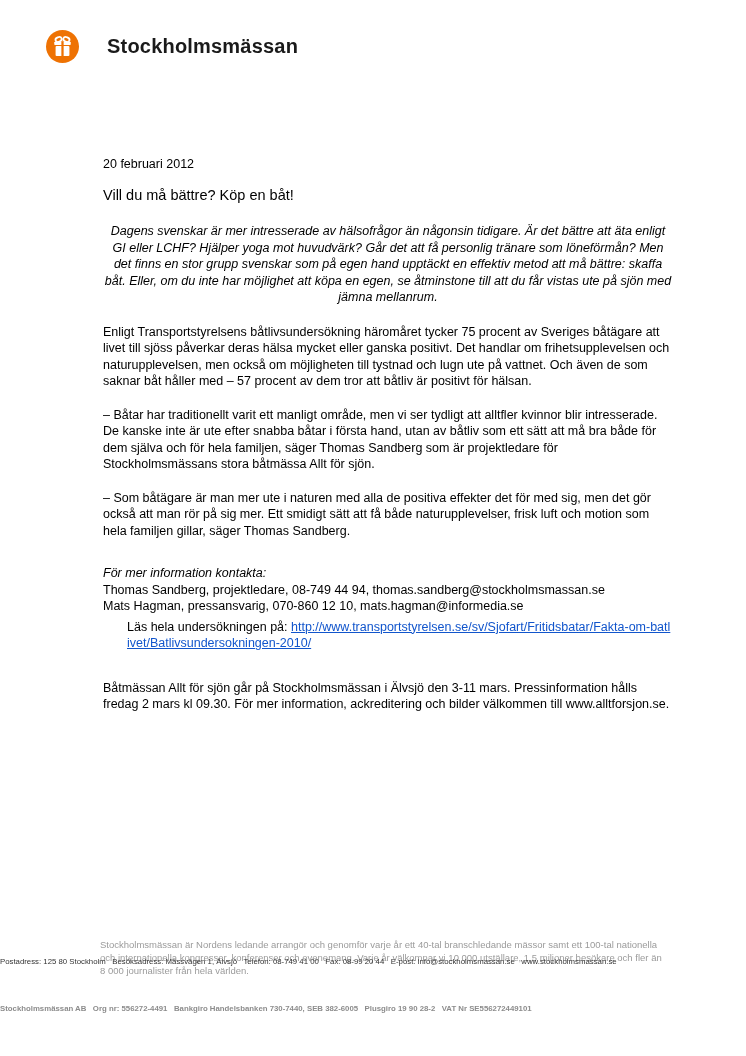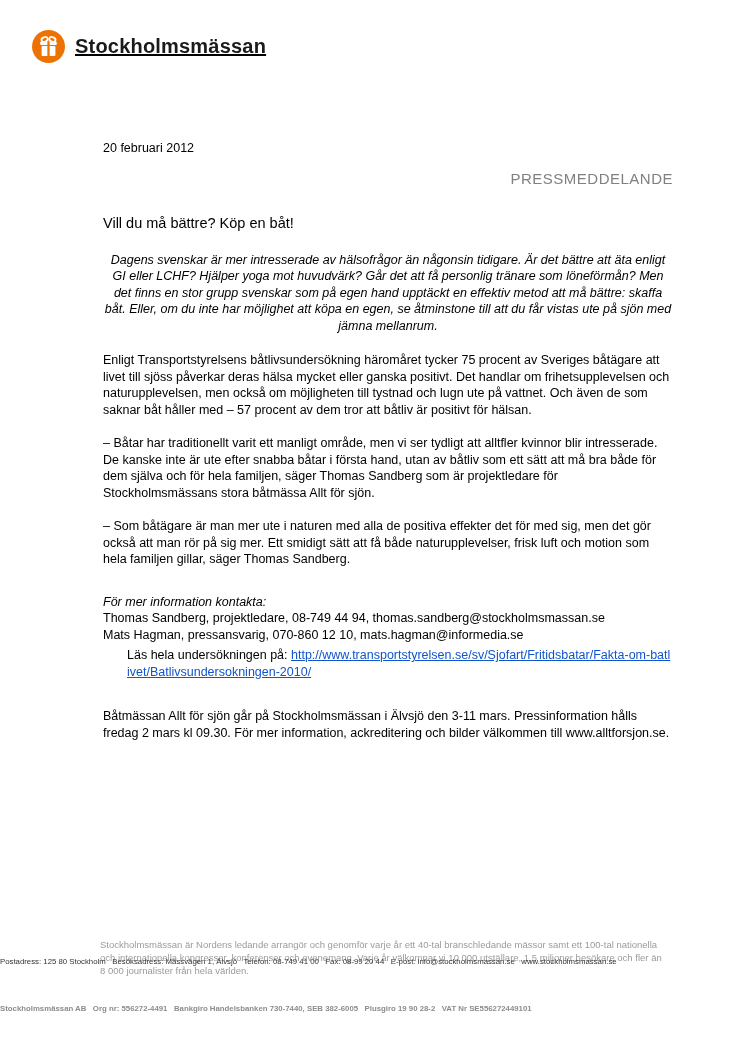--- a/index.html
+++ b/index.html
@@ -7,28 +7,28 @@
   body {
     background: #ffffff;
     font-family: "Liberation Sans", sans-serif;
     color: #000000;
     position: relative;
     overflow: hidden;
   }
   .page { position: relative; width: 746px; height: 1056px; }
 
   .logo-row {
-    position: absolute; top: 30px; left: 32px;
-    display: flex; align-items: center; gap: 10px; text-decoration: underline;
+    position: absolute; top: 30px; left: 46px;
+    display: flex; align-items: center; gap: 28px;
   }
   .logo-mark { width: 33px; height: 33px; display: block; }
   .logo-text { font-size: 20px; font-weight: bold; color: #1a1a1a; letter-spacing: 0.2px; }
 
   .content {
-    position: absolute; top: 140px; left: 103px; width: 570px;
+    position: absolute; top: 156px; left: 103px; width: 570px;
     font-size: 12.5px; line-height: 16.5px;
   }
   .date { margin-bottom: 14px; }
   .doc-type {
     text-align: right;
     color: #808080;
     font-size: 15px;
     letter-spacing: 0.5px;
     margin-bottom: 28px;
   }
@@ -73,21 +73,20 @@
       <rect x="8" y="11.4" width="16" height="3.2" rx="0.8" fill="#ffffff"></rect>
       <rect x="9.3" y="15.6" width="13.4" height="9.6" rx="1" fill="#ffffff"></rect>
       <rect x="14.9" y="11.4" width="2.2" height="13.8" fill="#ee7203"></rect>
     </svg>
     <span class="logo-text">Stockholmsmässan</span>
   </div>
 
   <div class="content">
     <div class="date">20 februari 2012</div>
 
-    <div class="doc-type">PRESSMEDDELANDE</div>
 
     <h1 class="title">Vill du må bättre? Köp en båt!</h1>
 
     <p class="lead">Dagens svenskar är mer intresserade av hälsofrågor än någonsin tidigare. Är det bättre att äta enligt GI eller LCHF? Hjälper yoga mot huvudvärk? Går det att få personlig tränare som löneförmån? Men det finns en stor grupp svenskar som på egen hand upptäckt en effektiv metod att må bättre: skaffa båt. Eller, om du inte har möjlighet att köpa en egen, se åtminstone till att du får vistas ute på sjön med jämna mellanrum.</p>
 
     <p class="para">Enligt Transportstyrelsens båtlivsundersökning häromåret tycker 75 procent av Sveriges båtägare att livet till sjöss påverkar deras hälsa mycket eller ganska positivt. Det handlar om frihetsupplevelsen och naturupplevelsen, men också om möjligheten till tystnad och lugn ute på vattnet. Och även de som saknar båt håller med – 57 procent av dem tror att båtliv är positivt för hälsan.</p>
     <p class="para">– Båtar har traditionellt varit ett manligt område, men vi ser tydligt att alltfler kvinnor blir intresserade. De kanske inte är ute efter snabba båtar i första hand, utan av båtliv som ett sätt att må bra både för dem själva och för hela familjen, säger Thomas Sandberg som är projektledare för Stockholmsmässans stora båtmässa Allt för sjön.</p>
     <p class="para">– Som båtägare är man mer ute i naturen med alla de positiva effekter det för med sig, men det gör också att man rör på sig mer. Ett smidigt sätt att få både naturupplevelser, frisk luft och motion som hela familjen gillar, säger Thomas Sandberg.</p>
 
     <div class="contact-block">

